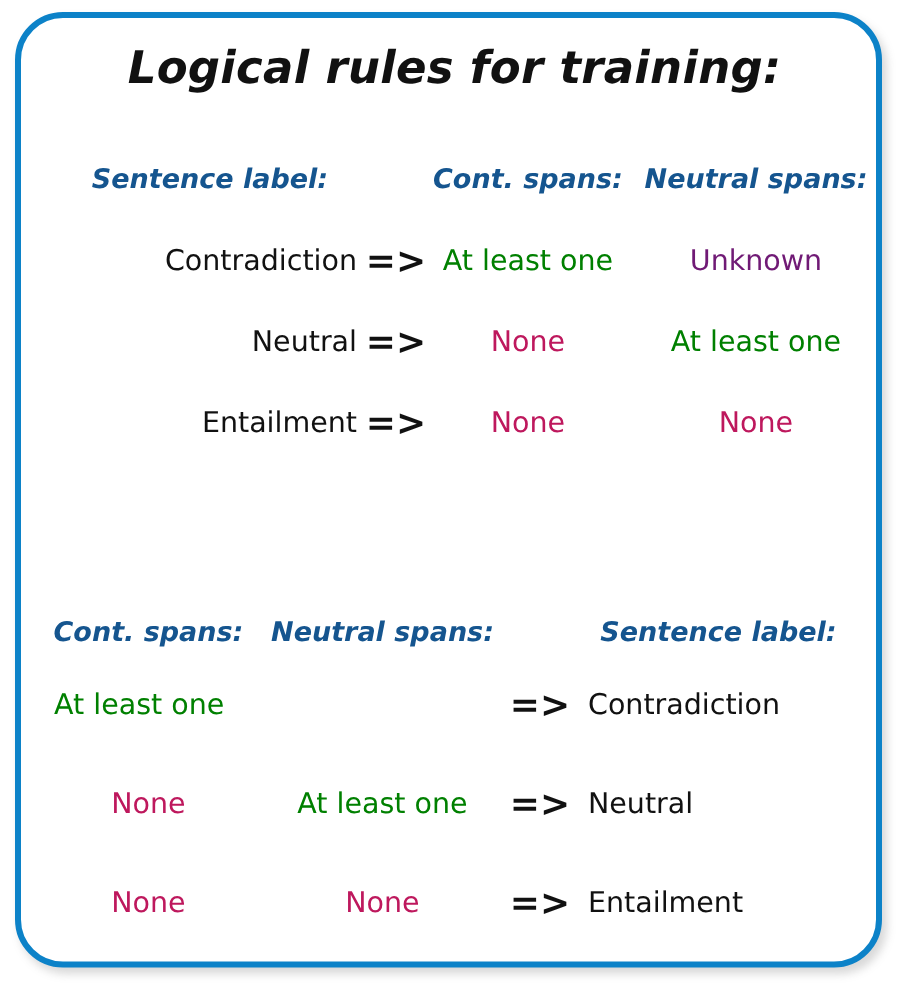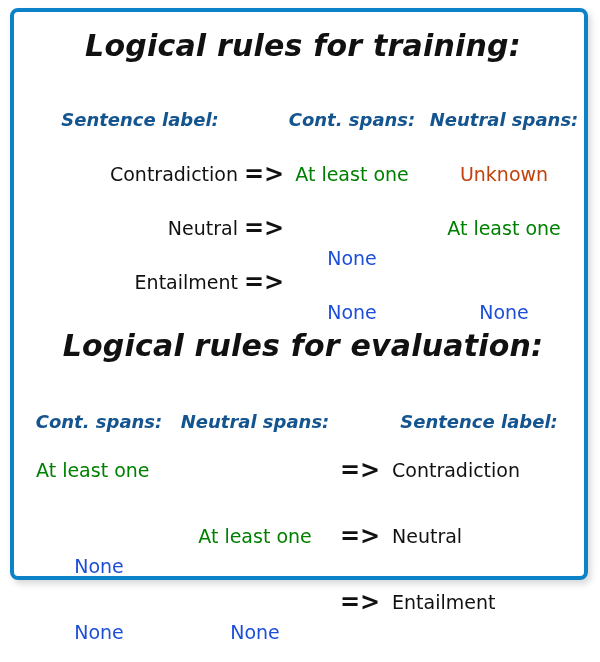--- a/index.html
+++ b/index.html
@@ -12,24 +12,24 @@
     height: 662px;
     font-family: "DejaVu Sans", sans-serif;
     overflow: hidden;
   }
 
   .frame {
     position: absolute;
     left: 10px;
     top: 8px;
     width: 578px;
-    height: 572px;
+    height: 637px;
     box-sizing: border-box;
     border: 4px solid #0c82c8;
-    border-radius: 8px;
+    border-radius: 32px;
     background: #ffffff;
     box-shadow: 3px 4px 6px rgba(120,120,120,0.28);
   }
 
   .inner {
     position: absolute;
     left: 0;
     top: 0;
     width: 578px;
     height: 637px;
@@ -68,22 +68,22 @@
   .hdr {
     font-style: italic;
     font-weight: bold;
     font-size: 18px;
     color: #15558f;
   }
 
   .lbl      { color: #111111; }
   .arrow    { color: #111111; font-weight: bold; font-size: 24px; }
   .v-some   { color: #008000; }
-  .v-none   { color: #1d4ed8; margin-top: 30px; }
-  .v-unk    { color: #c2410c; }
+  .v-none   { color: #be185d; }
+  .v-unk    { color: #701a75; }
 
   
   
   .tr-hdr-label   { left:  28px; width: 196px; text-align: center; }
   .tr-hdr-cont    { left: 272px; width: 132px; text-align: center; }
   .tr-hdr-neutral { left: 410px; width: 160px; text-align: center; }
 
   .tr-label   { left:   8px; width: 216px; text-align: right;  }
   .tr-arrow   { left: 228px; width:  44px; text-align: center; }
   .tr-cont    { left: 272px; width: 132px; text-align: center; }
@@ -141,21 +141,20 @@
       <div class="cell v-some tr-neutral">At least one</div>
     </div>
 
     <div class="row" id="train-r2">
       <div class="cell lbl tr-label">Entailment</div>
       <div class="cell arrow tr-arrow">=&gt;</div>
       <div class="cell v-none tr-cont">None</div>
       <div class="cell v-none tr-neutral">None</div>
     </div>
 
-    <div class="section-title" id="title-evaluation">Logical rules for evaluation:</div>
 
     <div class="row" id="eval-hdr">
       <div class="cell hdr ev-hdr-cont">Cont. spans:</div>
       <div class="cell hdr ev-hdr-neutral">Neutral spans:</div>
       <div class="cell hdr ev-hdr-label">Sentence label:</div>
     </div>
 
     <div class="row" id="eval-r0">
       <div class="cell v-some ev-cont">At least one</div>
       <div class="cell v-some ev-neutral"></div>

